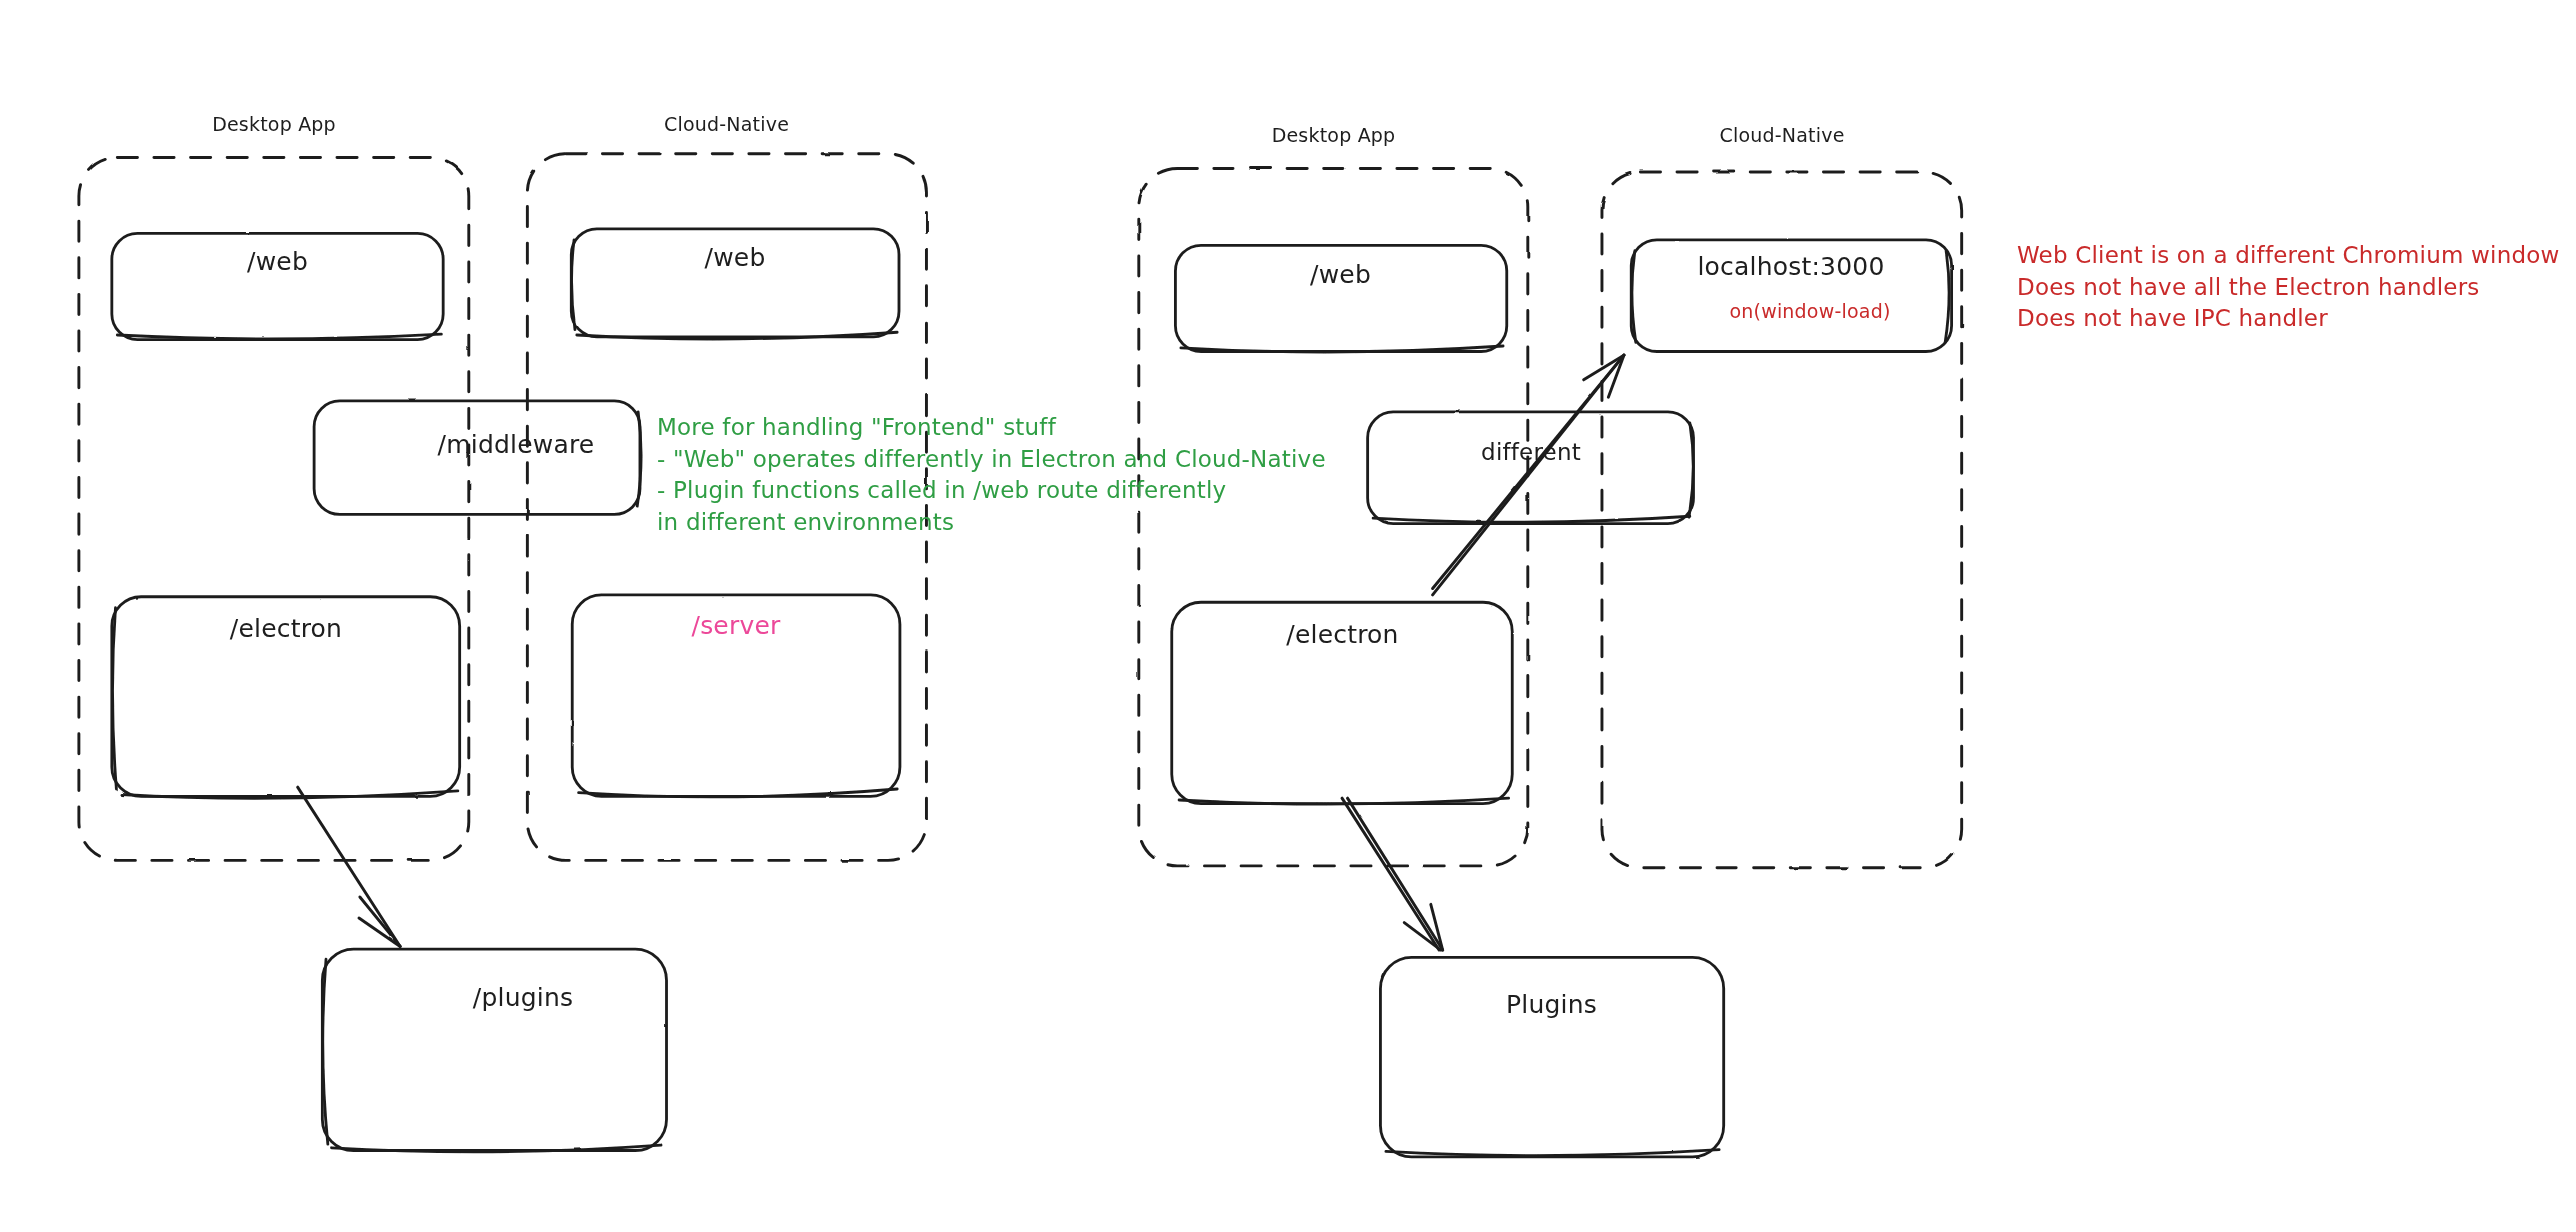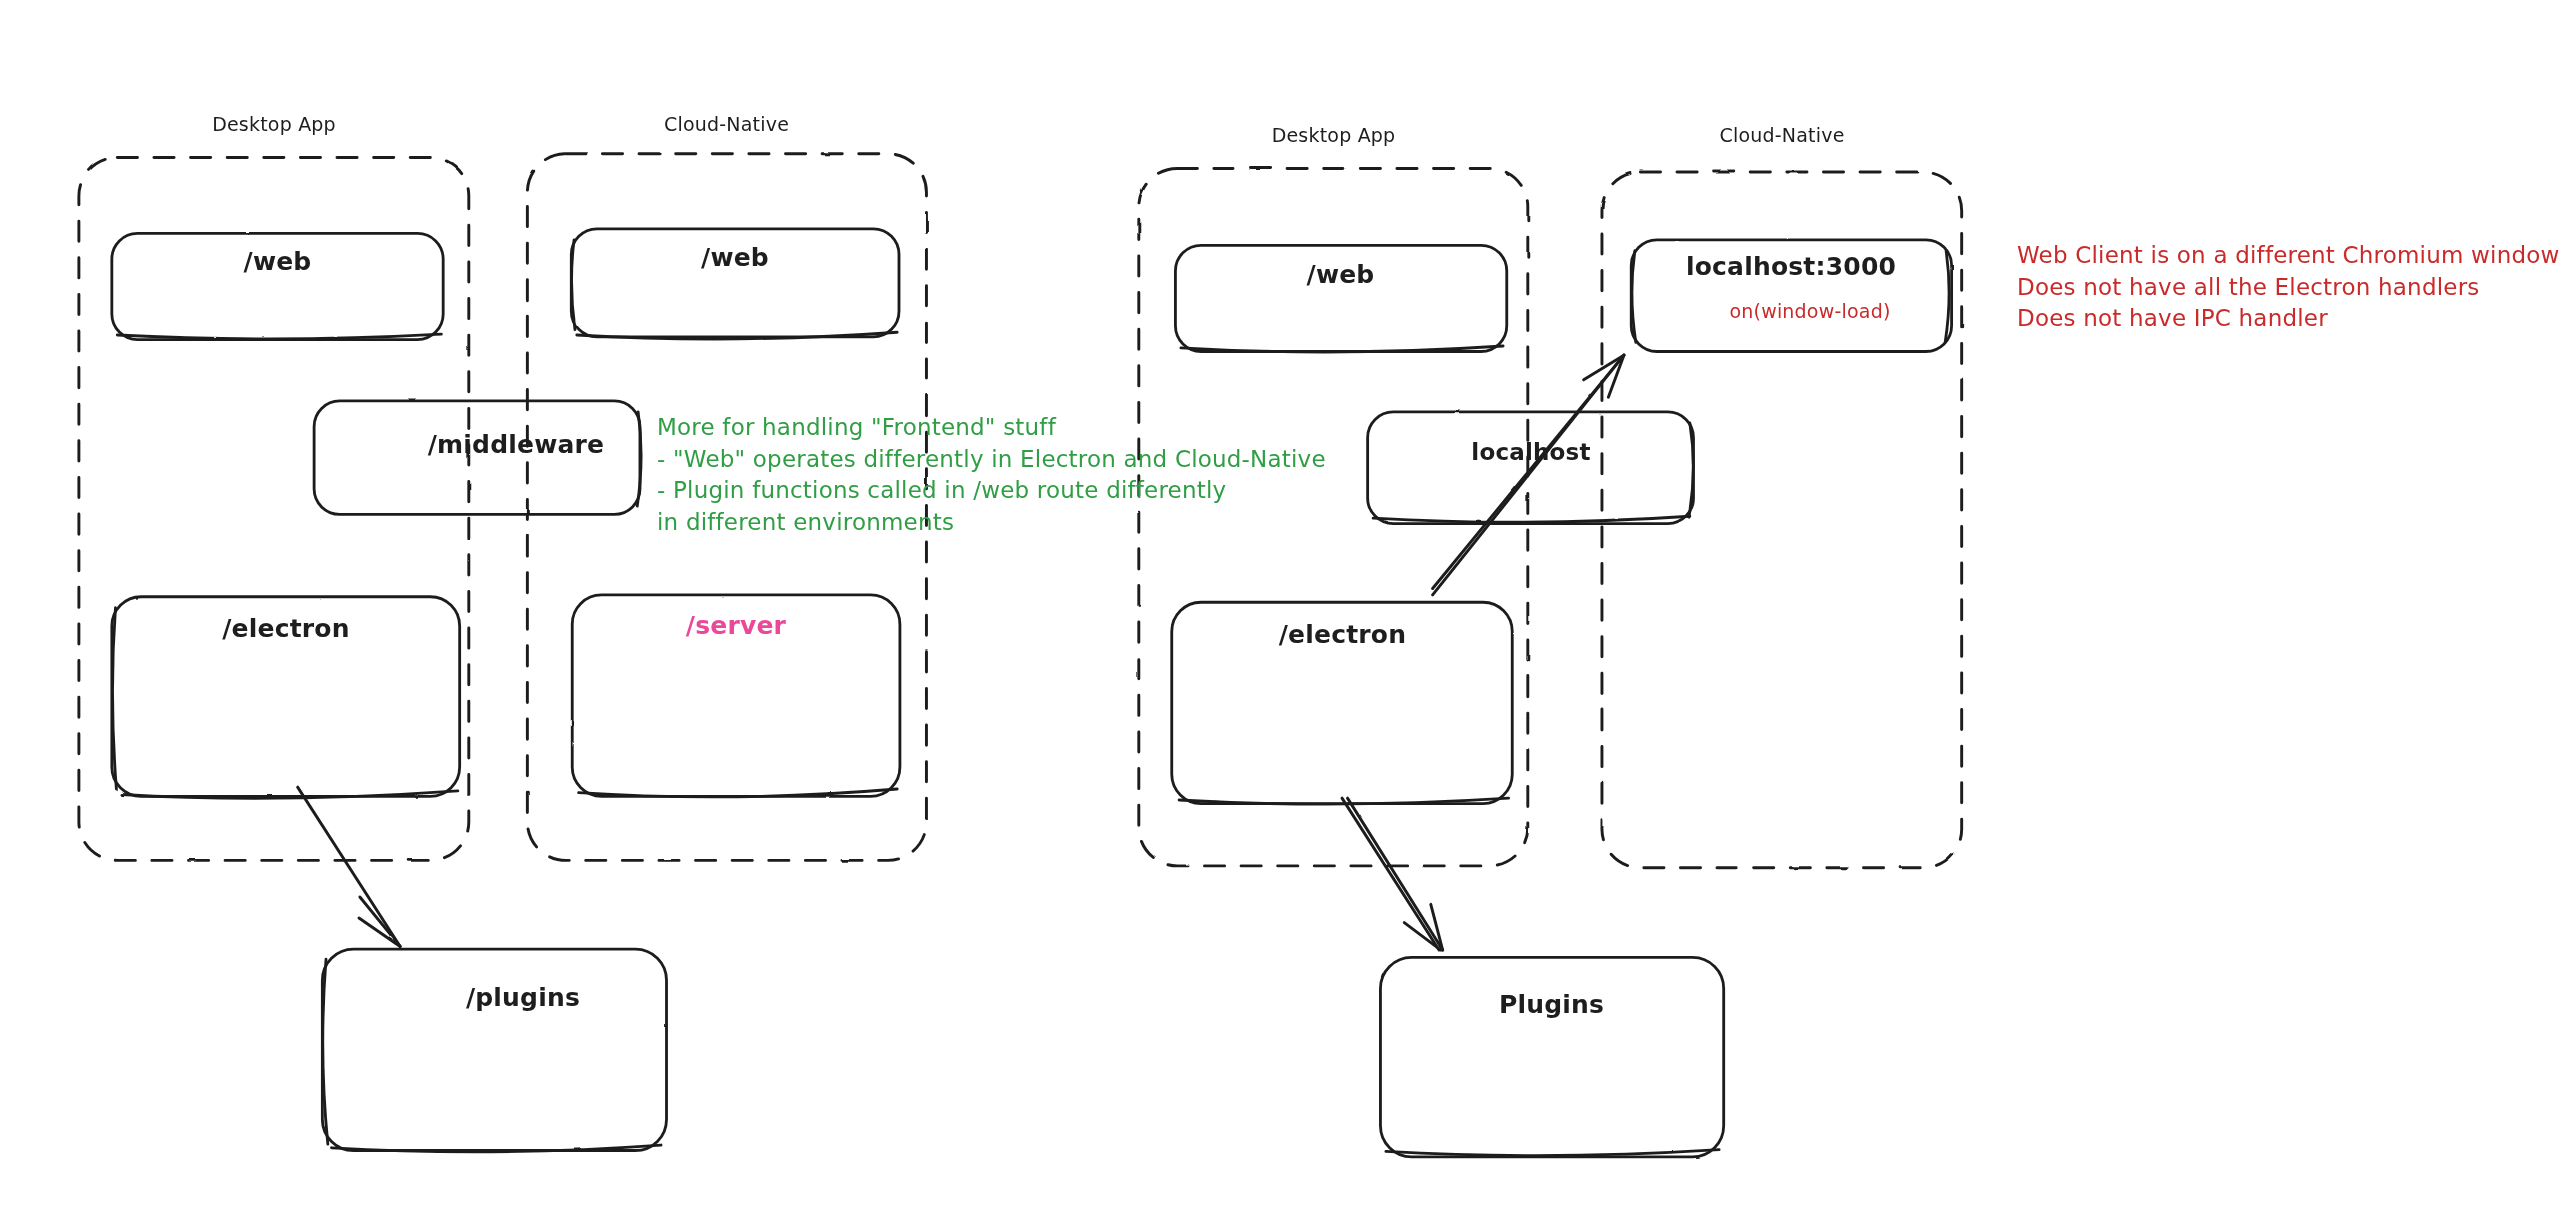--- a/index.html
+++ b/index.html
@@ -6,21 +6,21 @@
   html,body{margin:0;padding:0;background:#ffffff;}
   body{width:2576px;height:1232px;overflow:hidden;
        font-family:"DejaVu Sans","Liberation Sans",sans-serif;}
   #canvas{position:relative;width:2576px;height:1232px;background:#ffffff;}
   #sketch{position:absolute;left:0;top:0;width:2576px;height:1232px;}
 
   .lbl{position:absolute;white-space:pre;line-height:1.0;
        font-family:"DejaVu Sans","Liberation Sans",sans-serif;
        color:#1e1e1e;letter-spacing:0.2px;}
   .group-title{font-size:19px;color:#1e1e1e;text-align:center;}
-  .node-label{font-size:25px;color:#1e1e1e;text-align:center;font-weight:bold;}
+  .node-label{font-size:25px;color:#1e1e1e;text-align:center;}
   .node-label.red{color:#ec4899;}
   .node-sub{font-size:19px;color:#c92a2a;text-align:center;}
   .note{font-size:23px;line-height:1.38;white-space:pre;}
   .note.green{color:#2f9e44;}
   .note.red{color:#c92a2a;}
 </style>
 </head>
 <body>
 
 <div id="canvas">
@@ -152,21 +152,21 @@
 in different environments</div>
 
   <div class="lbl group-title" style="left:1139px;top:126px;width:389px;">Desktop App</div>
   <div class="lbl group-title" style="left:1602px;top:126px;width:360px;">Cloud-Native</div>
 
   <div class="lbl node-label" style="left:1175px;top:262px;width:331px;">/web</div>
 
   <div class="lbl node-label" style="left:1631px;top:254px;width:320px;">localhost:3000</div>
   <div class="lbl node-sub" style="left:1650px;top:302px;width:320px;">on(window-load)</div>
 
-  <div class="lbl node-label" style="left:1368px;top:441px;width:326px;font-size:23px;">localhost</div>
+  <div class="lbl node-label" style="left:1368px;top:441px;width:326px;font-size:23px;">different</div>
 
   <div class="lbl node-label" style="left:1172px;top:622px;width:341px;">/electron</div>
 
   <div class="lbl node-label" style="left:1380px;top:992px;width:343px;">Plugins</div>
 
   <div class="lbl note red" style="left:2017px;top:240px;">Web Client is on a different Chromium window
 Does not have all the Electron handlers
 Does not have IPC handler</div>
 
 </div>

